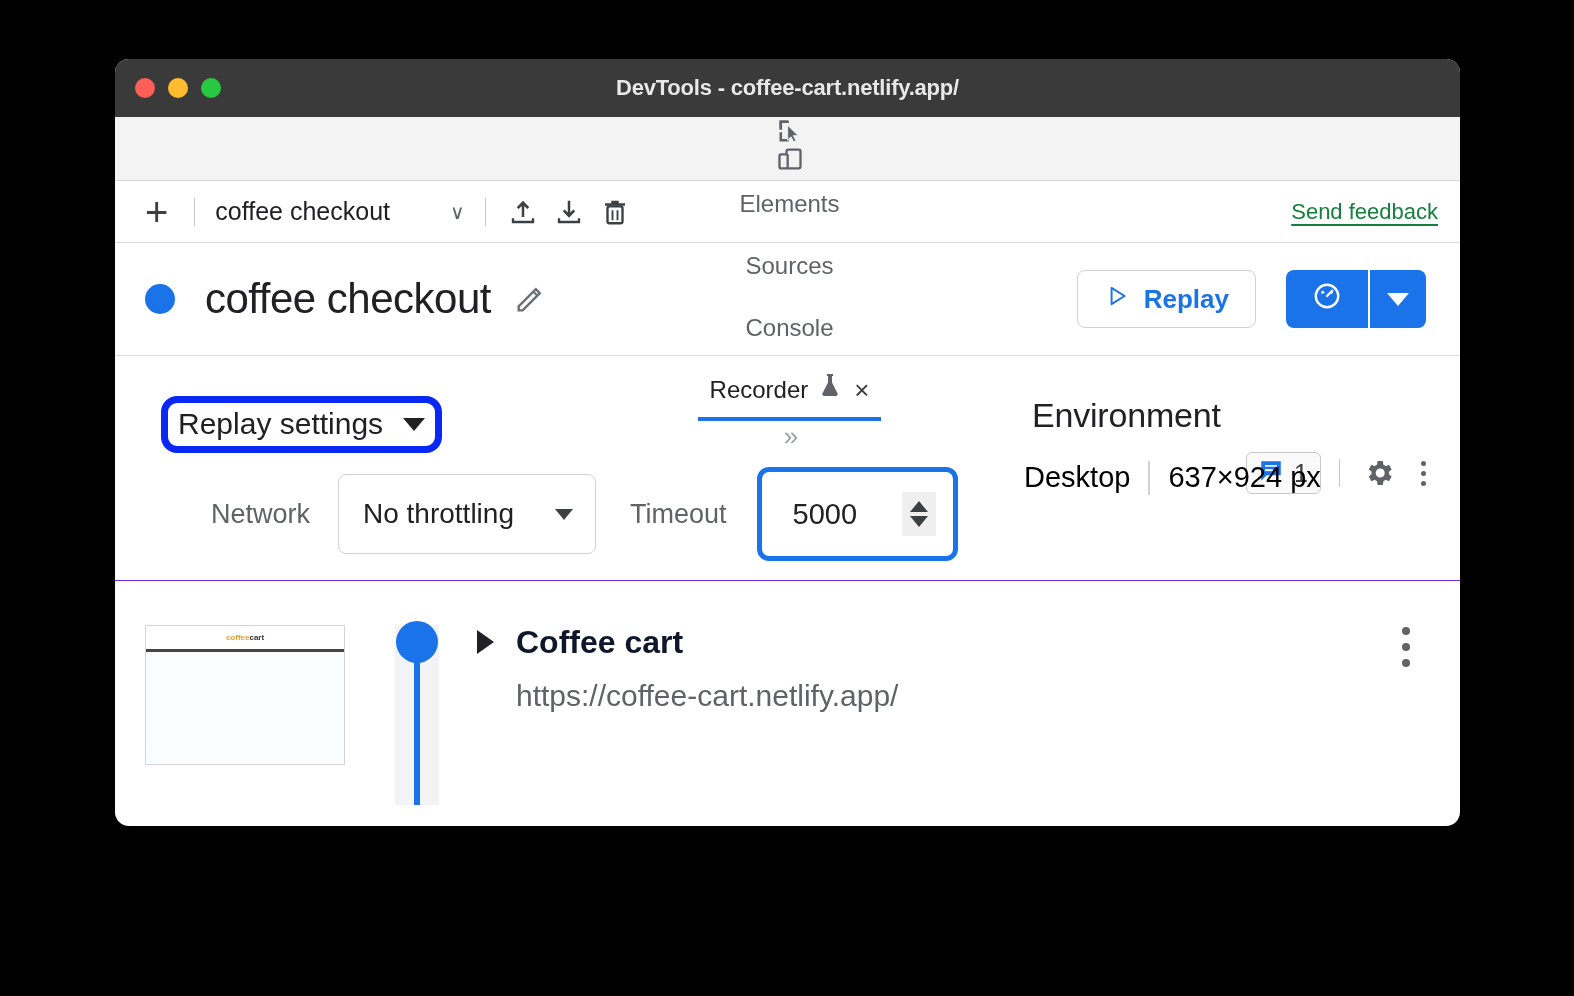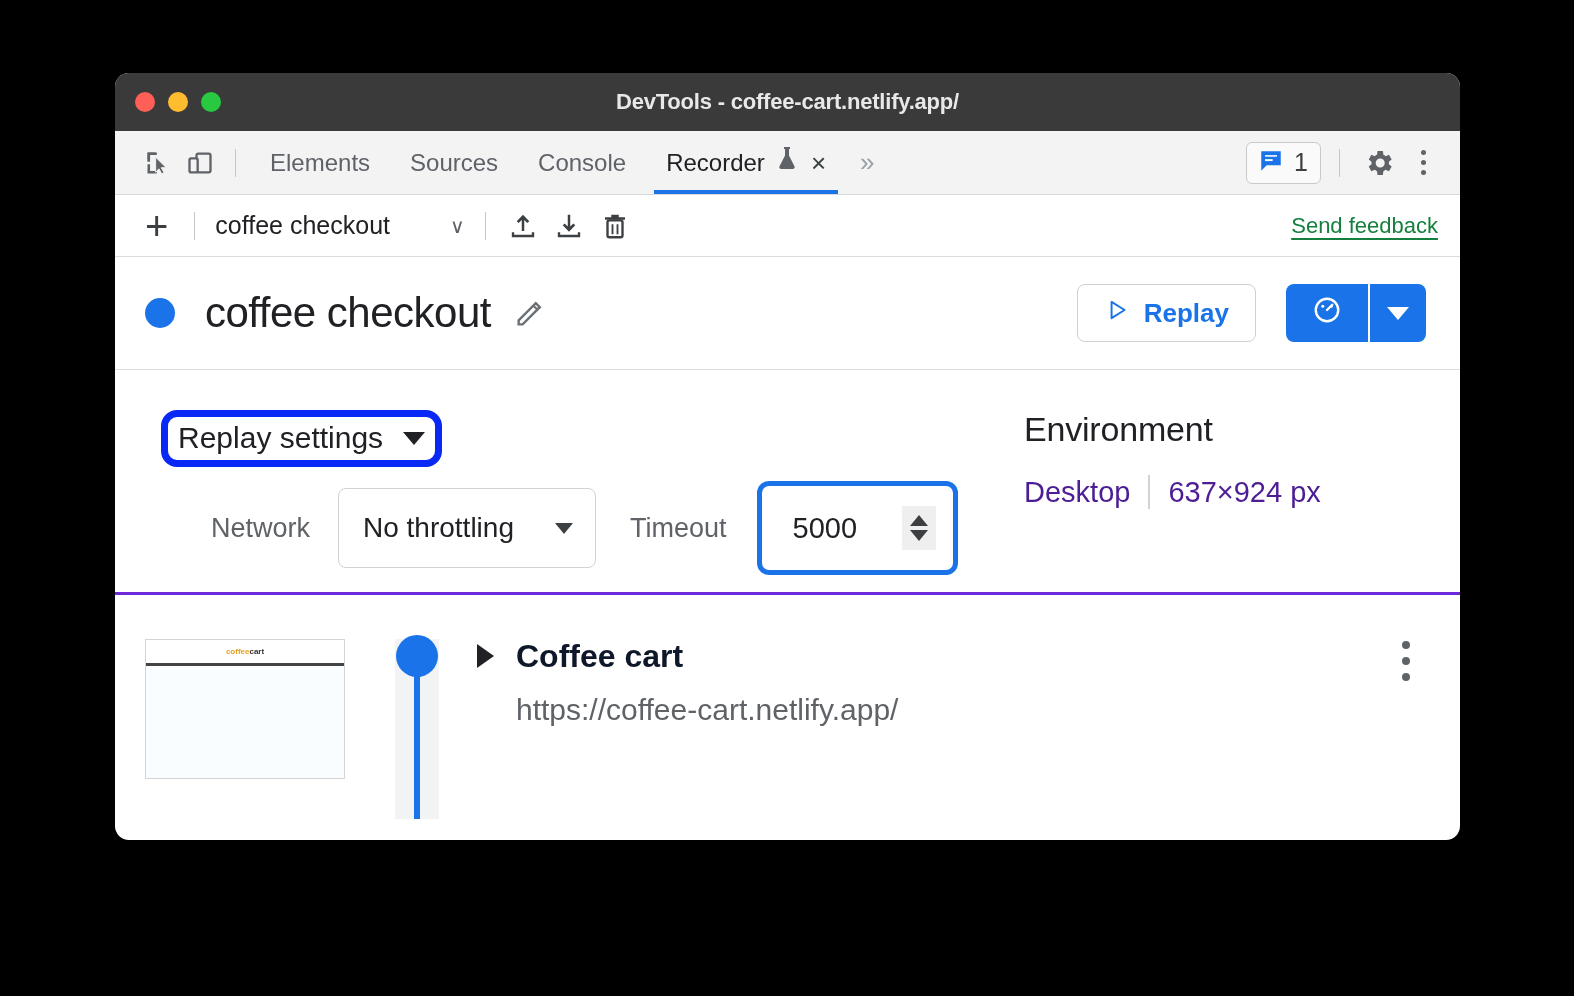--- a/index.html
+++ b/index.html
@@ -16,21 +16,21 @@
     position: relative;
     width: 1574px;
     height: 996px;
     background: #000000;
   }
 
   
   .window {
     position: absolute;
     left: 115px;
-    top: 73px;
+    top: 59px;
     width: 1345px;
     height: 767px;
     border-radius: 14px;
     overflow: hidden;
     background: #ffffff;
     box-shadow: 0 10px 40px rgba(0,0,0,0.55);
   }
 
   
   .titlebar {
@@ -63,20 +63,21 @@
 
   
   .tabbar {
     height: 64px;
     background: #f3f3f3;
     display: flex;
     align-items: center;
     padding: 0 18px 0 22px;
     border-bottom: 1px solid #d8d8d8;
     position: relative;
+    flex-direction: column;
   }
   .tb-icon {
     width: 42px; height: 42px;
     display: flex; align-items: center; justify-content: center;
     border-radius: 4px;
   }
   .vsep {
     width: 1px; height: 28px;
     background: #c6c6c6;
     margin: 0 14px;
@@ -234,21 +235,21 @@
     border-radius: 0 8px 8px 0;
     border-left: 2px solid #ffffff;
     display: flex;
     align-items: center;
     justify-content: center;
   }
 
   
   .settings {
     padding: 40px 34px 34px 30px;
-    border-bottom: 3px solid #6d28d9;
+    border-bottom: 1px solid #6d28d9;
     display: flex;
     position: relative;
     height: 225px;
   }
   .settings-left { flex: 1; }
   .replay-settings-wrap {
     display: inline-block;
     border: 7px solid #0a28f5;
     border-radius: 16px;
     padding: 4px 10px 5px 10px;
@@ -345,27 +346,27 @@
   }
 
   .settings-right {
     width: 420px;
     padding-left: 18px;
   }
   .env-title {
     font-size: 34px;
     color: #202124;
     letter-spacing: -0.2px;
+    margin-left: 8px;
   }
   .env-row {
     margin-top: 26px;
     display: flex;
-    align-items: center;
     font-size: 29px;
-    color: #4c1d95;
+    color: #000000;
   }
   .env-div {
     width: 2px;
     height: 34px;
     background: #cfd3d6;
     margin: 0 18px;
   }
 
   
   .steps {

